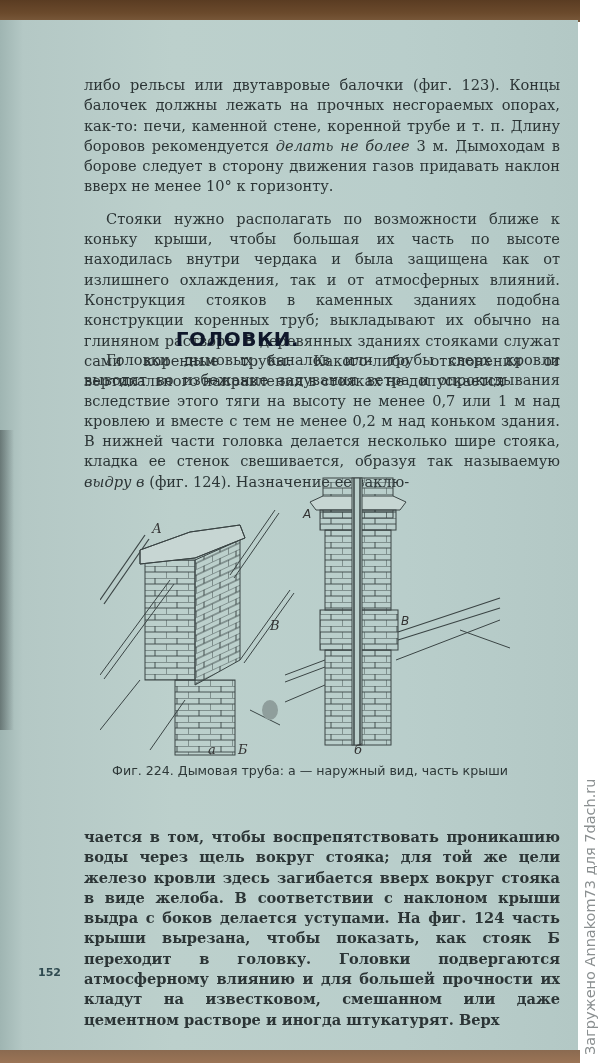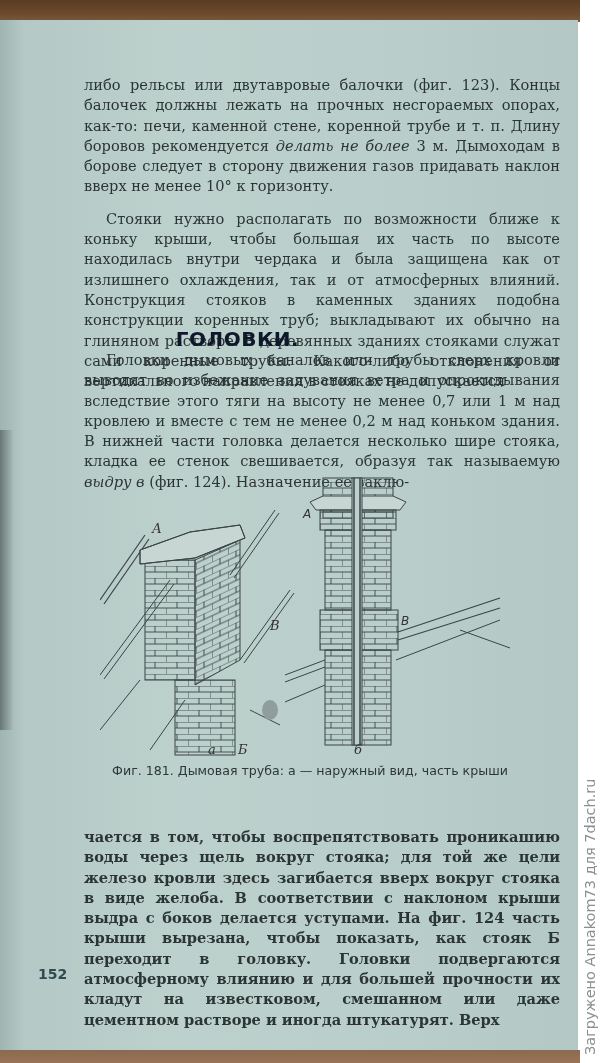--- a/index.html
+++ b/index.html
@@ -11,21 +11,21 @@
   .white-strip{position:absolute;left:580px;top:0;width:20px;height:1063px;background:#ffffff;}
   .watermark{position:absolute;left:580px;top:1063px;width:1063px;height:20px;transform-origin:0 0;transform:rotate(-90deg);font-family:"DejaVu Sans",sans-serif;font-size:14.5px;color:#8a8f90;line-height:20px;padding-left:8px;white-space:nowrap;}
   .text{position:absolute;left:72px;width:500px;color:#2c3536;font-size:14.6px;line-height:20.3px;text-align:justify;}
   .text p{margin:12px;}
   .text p.indent{text-indent:22px;}
   .it{font-style:italic;}
   .heading{position:absolute;left:0;width:475px;top:327px;text-align:center;font-family:"DejaVu Sans",sans-serif;font-weight:bold;font-size:20px;color:#0f172a;letter-spacing:.5px;}
   .figure{position:absolute;left:100px;top:470px;width:420px;height:290px;}
   .fig-label{position:absolute;font-style:italic;font-family:"DejaVu Serif",serif;font-size:13px;color:#333;}
   .caption{position:absolute;left:90px;top:762px;width:440px;text-align:center;font-size:12.6px;line-height:17px;color:#2e3838;font-family:"DejaVu Sans",sans-serif;}
-  .page-num{position:absolute;left:38px;top:966px;font-family:"DejaVu Sans",sans-serif;font-weight:bold;font-size:14px;color:#2f4a50;}
+  .page-num{position:absolute;left:38px;top:966px;font-family:"DejaVu Sans",sans-serif;font-weight:bold;font-size:11px;color:#2f4a50;}
 </style>
 </head>
 <body>
 
 <div class="table-top"></div>
 <div class="page"></div>
 <div class="page-shadow"></div>
 <div class="table-bottom"></div>
 <div class="white-strip"></div>
 <div class="watermark">Загружено Annakom73 для 7dach.ru</div>
@@ -101,20 +101,20 @@
       <line x1="185" y1="232" x2="225" y2="215"></line>
     </g>
     <text x="203" y="48" font-style="italic" font-size="12" fill="#333" font-family="DejaVu Sans, sans-serif">А</text>
     <text x="301" y="155" font-style="italic" font-size="12" fill="#333" font-family="DejaVu Sans, sans-serif">В</text>
   </svg>
   <span class="fig-label" style="left:108px;top:272px;">а</span>
   <span class="fig-label" style="left:254px;top:272px;">б</span>
 </div>
 
 <div class="caption">
-  <div>Фиг. 181. Дымовая труба: а — наружный вид, часть крыши</div>
+  <div>Фиг. 224. Дымовая труба: а — наружный вид, часть крыши</div>
 </div>
 
 <div class="text" style="top:815px;font-weight:bold;">
   <p>чается в том, чтобы воспрепятствовать проникашию воды через щель вокруг стояка; для той же цели железо кровли здесь загибается вверх вокруг стояка в виде желоба. В соответствии с наклоном крыши выдра с боков делается уступами. На фиг. 124 часть крыши вырезана, чтобы показать, как стояк Б переходит в головку. Головки подвергаются атмосферному влиянию и для большей прочности их кладут на известковом, смешанном или даже цементном растворе и иногда штукатурят. Верх</p>
 </div>
 
 <div class="page-num">152</div>
 
 </body></html>

